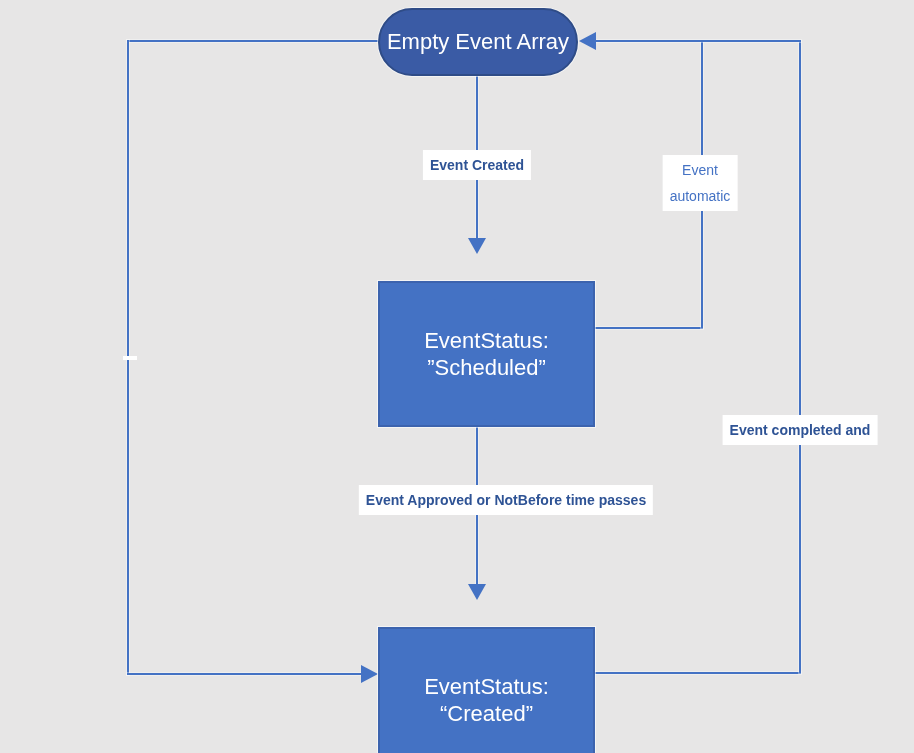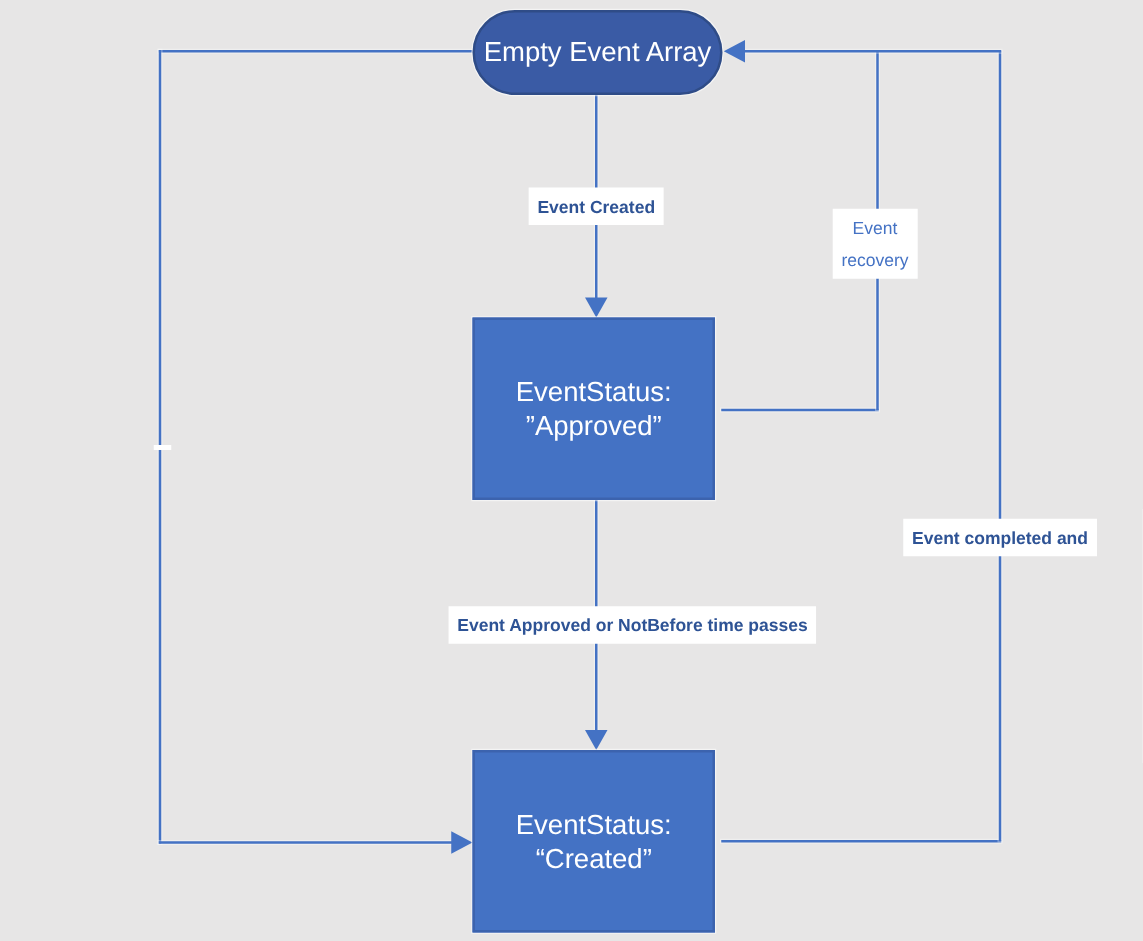--- a/index.html
+++ b/index.html
@@ -22,25 +22,26 @@
     z-index:3;
   }
   .node-ellipse{
     left:378px;top:8px;width:200px;height:68px;
     background:var(--ellipse-fill,#3A5BA5);
     border:2px solid var(--ellipse-border,#2F4C87);
     border-radius:34px;
     box-shadow:0 0 0 1px rgba(255,255,255,.55);
   }
   .node-rect{
-    width:194px;height:146px;
+    width:217px;height:146px;
     background:var(--node-fill,#4472C4);
     border:2px solid var(--node-border,#3C63AE);
     line-height:27px;
     box-shadow:0 0 0 1px rgba(255,255,255,.55);
+    margin-top:27px;
   }
   .node-scheduled{left:378px;top:254px;}
   .node-started{left:378px;top:600px;}
   
   .edge-line{
     position:absolute;
     background:var(--accent,#4472C4);
     z-index:1;
     box-shadow:0 0 0 1px rgba(255,255,255,.35);
   }
@@ -86,21 +87,21 @@
     white-space:nowrap;
     z-index:4;
     color:var(--accent,#4472C4);
     line-height:26px;
   }
   .edge-label.bold{
     font-weight:bold;
     color:var(--label-bold,#2E5395);
   }
   .lbl-created  {left:477px;top:165px;}
-  .lbl-canceled {left:700px;top:183px;margin-top:12px;}
+  .lbl-canceled {left:700px;top:183px;}
   .lbl-hw       {left:130px;top:358px;}
   .lbl-approved {left:478px;top:500px;margin-left:28px;}
   .lbl-completed{left:800px;top:430px;}
 </style>
 </head>
 <body>
 
 <div class="canvas">
 
   <div class="edge-line l-created"></div>
@@ -118,33 +119,33 @@
   <div class="arrow arrow-down a-approved"></div>
   <div class="arrow arrow-left"></div>
   <div class="arrow arrow-right"></div>
 
   <div class="node node-ellipse">
     <span>Empty Event Array</span>
   </div>
 
   <div class="node node-rect node-scheduled">
     <span>EventStatus:</span>
-    <span>”Approved”</span>
+    <span>”Scheduled”</span>
   </div>
 
   <div class="node node-rect node-started">
     <span>EventStatus:</span>
     <span>“Created”</span>
   </div>
 
   <div class="edge-label bold lbl-created">Event Created</div>
 
   <div class="edge-label lbl-canceled">
     <div>Event</div>
-    <div>recovery</div>
+    <div>automatic</div>
   </div>
 
   <div class="edge-label lbl-hw">
   </div>
 
   <div class="edge-label bold lbl-approved">Event Approved or NotBefore time passes</div>
 
   <div class="edge-label bold lbl-completed">
     <div>Event completed and</div>
   </div>

